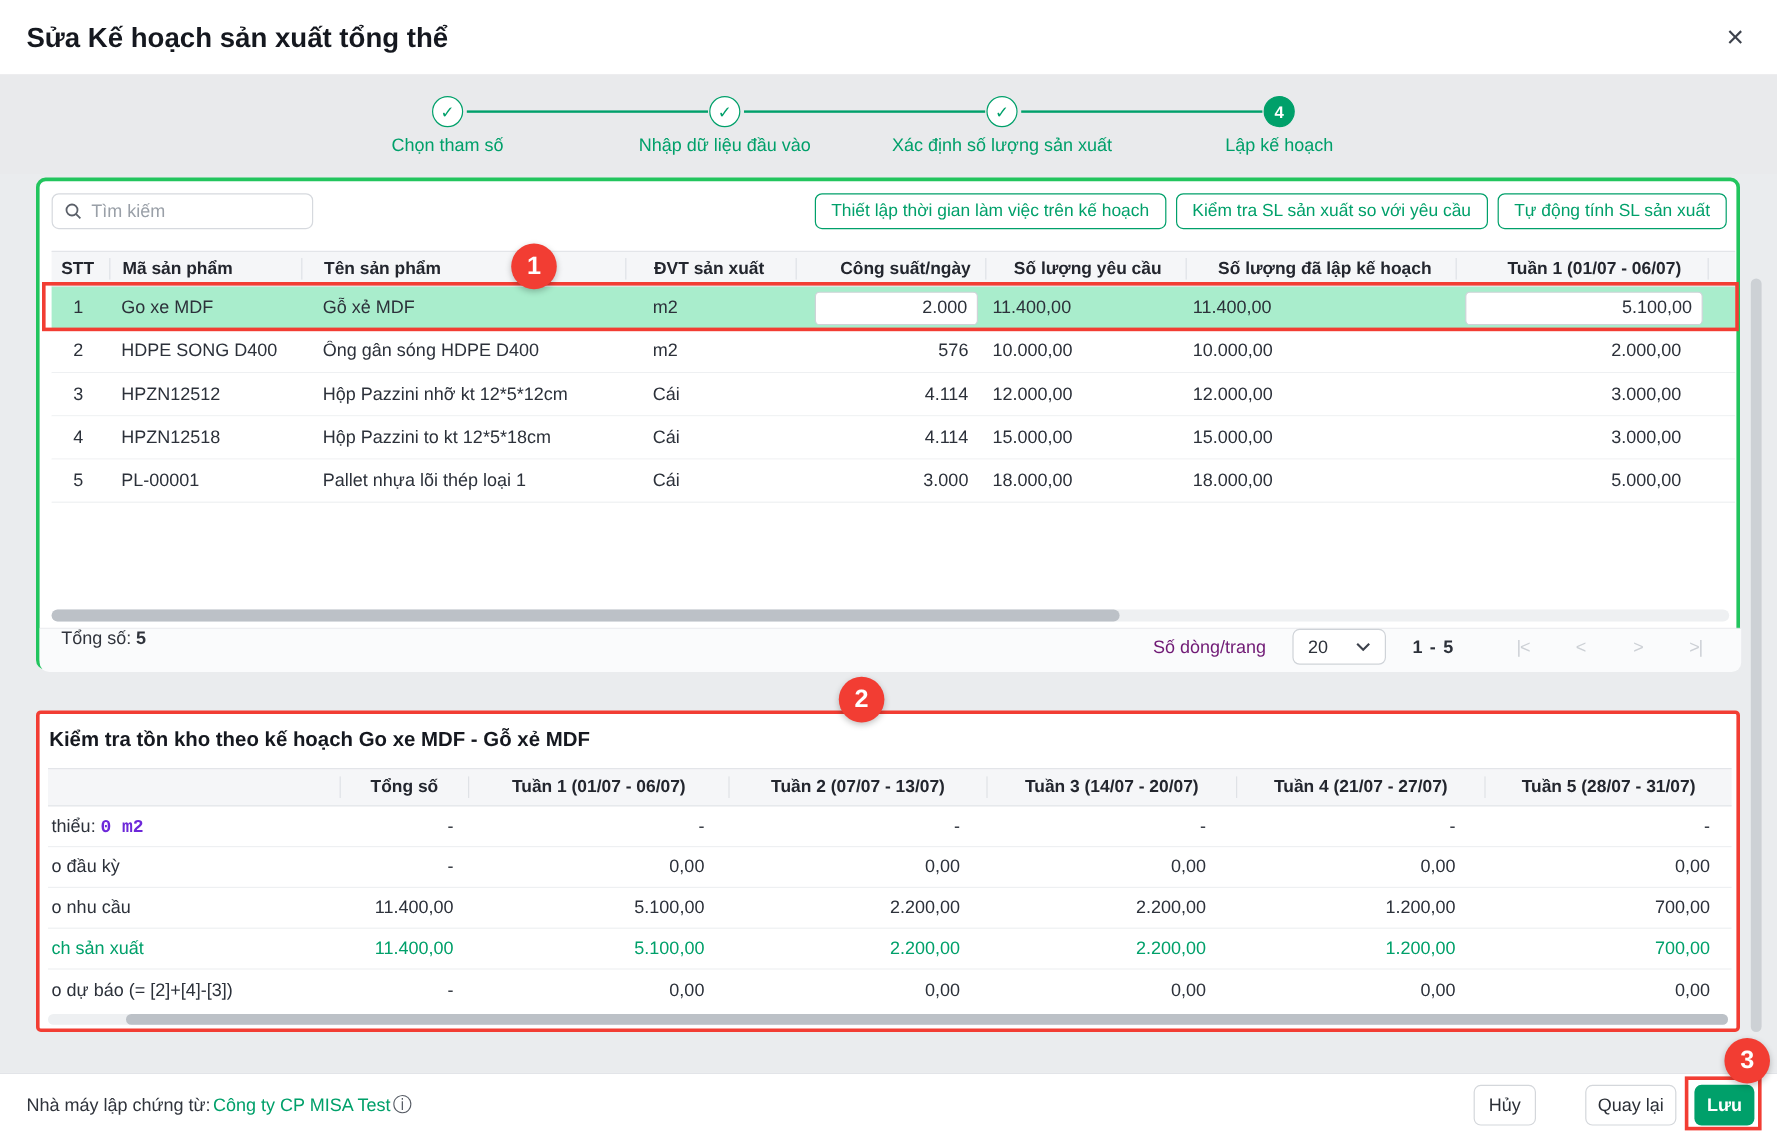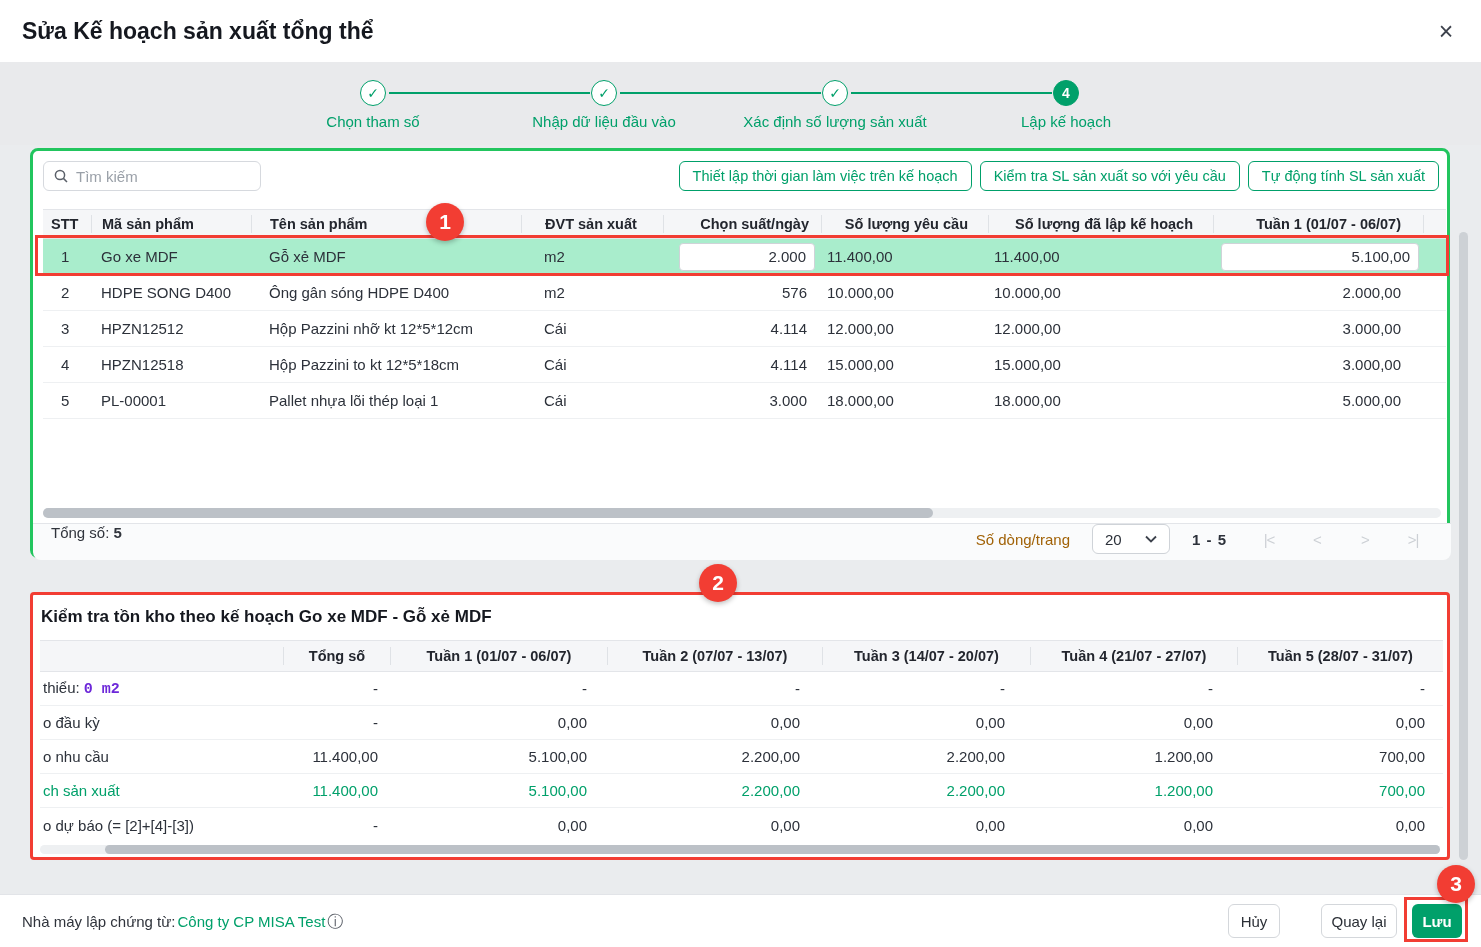--- a/index.html
+++ b/index.html
@@ -65,24 +65,24 @@
   .hthumb1 { position:absolute; left:0; top:0; width:890px; height:10px; background:#bcc1c7; border-radius:5px; }
   .hscroll2 { position:absolute; left:7px; bottom:3px; width:1400px; height:9px; background:#eef0f2; border-radius:5px; }
   .hthumb2 { position:absolute; left:65px; top:0; width:1335px; height:9px; background:#bcc1c7; border-radius:5px; }
   .vscroll-page { position:absolute; left:1459px; top:232px; width:9px; height:628px; background:#cdd1d5; border-radius:5px; }
   
   .pfooter { position:absolute; left:0; top:372px; width:1418px; height:37px; background:#fafbfc;
              border-top:1px solid #e3e5e9; border-radius:0 0 8px 8px; display:flex; align-items:flex-start; font-size:15px; }
   .pf-total { margin-left:18px; color:#30343c; }
   .pf-total b { margin-left:4px; }
   .pf-right { margin-left:auto; display:flex; align-items:center; margin-right:30px; }
-  .pf-label { color:#a16207; }
+  .pf-label { color:#701a75; }
   .pf-select { width:78px; height:30px; border:1px solid #cfd3d8; border-radius:6px; background:#fff; margin:0 22px;
                display:flex; align-items:center; justify-content:space-between; padding:0 12px; cursor:pointer; }
-  .pf-range { font-weight:bold; margin-right:34px; letter-spacing:1px; }
+  .pf-range { font-weight:bold; margin-right:49px; letter-spacing:1px; }
   .pg-icons { display:flex; gap:32px; color:#ccd0d5; font-size:15px; }
   .pg-icons span { width:16px; text-align:center; cursor:default; letter-spacing:-1px; }
   
   .panel2 { position:absolute; left:30px; top:592px; width:1420px; height:268px; background:#fff;
             border:3px solid #f23d33; border-radius:4px; }
   .inv-title { position:absolute; left:8px; top:12px; font-size:17px; font-weight:bold; color:#15181f; white-space:nowrap; }
   .itable { position:absolute; left:7px; top:45px; width:1403px; }
   .ithead { display:flex; height:32px; background:#f5f6f8; border-top:1px solid #e3e5e9; border-bottom:1px solid #e3e5e9;
             align-items:center; font-weight:bold; color:#23262e; font-size:14.5px; }
   .ithead .hc + .hc { border-left:1px solid #dfe2e6; }
@@ -164,21 +164,21 @@
     <button class="obtn">Kiểm tra SL sản xuất so với yêu cầu</button>
     <button class="obtn">Tự động tính SL sản xuất</button>
   </div>
 
   <div class="ptable">
     <div class="thead">
       <div class="hc col-stt">STT</div>
       <div class="hc col-code">Mã sản phẩm</div>
       <div class="hc col-name">Tên sản phẩm</div>
       <div class="hc col-unit">ĐVT sản xuất</div>
-      <div class="hc col-cap">Chọn suất/ngày</div>
+      <div class="hc col-cap">Công suất/ngày</div>
       <div class="hc col-req">Số lượng yêu cầu</div>
       <div class="hc col-plan">Số lượng đã lập kế hoạch</div>
       <div class="hc col-w1">Tuần 1 (01/07 - 06/07)</div>
       <div class="hc col-next"></div>
     </div>
 
     <div class="prow selected">
       <div class="c col-stt">1</div>
       <div class="c col-code">Go xe MDF</div>
       <div class="c col-name">Gỗ xẻ MDF</div>

